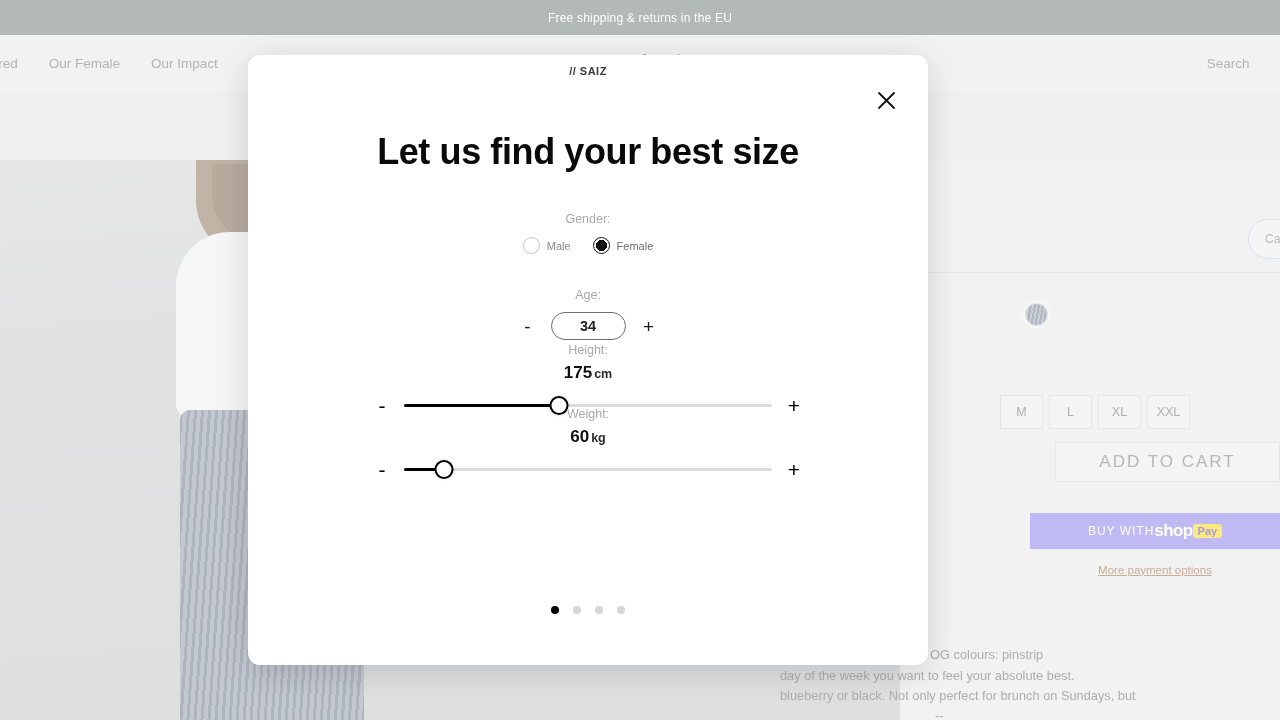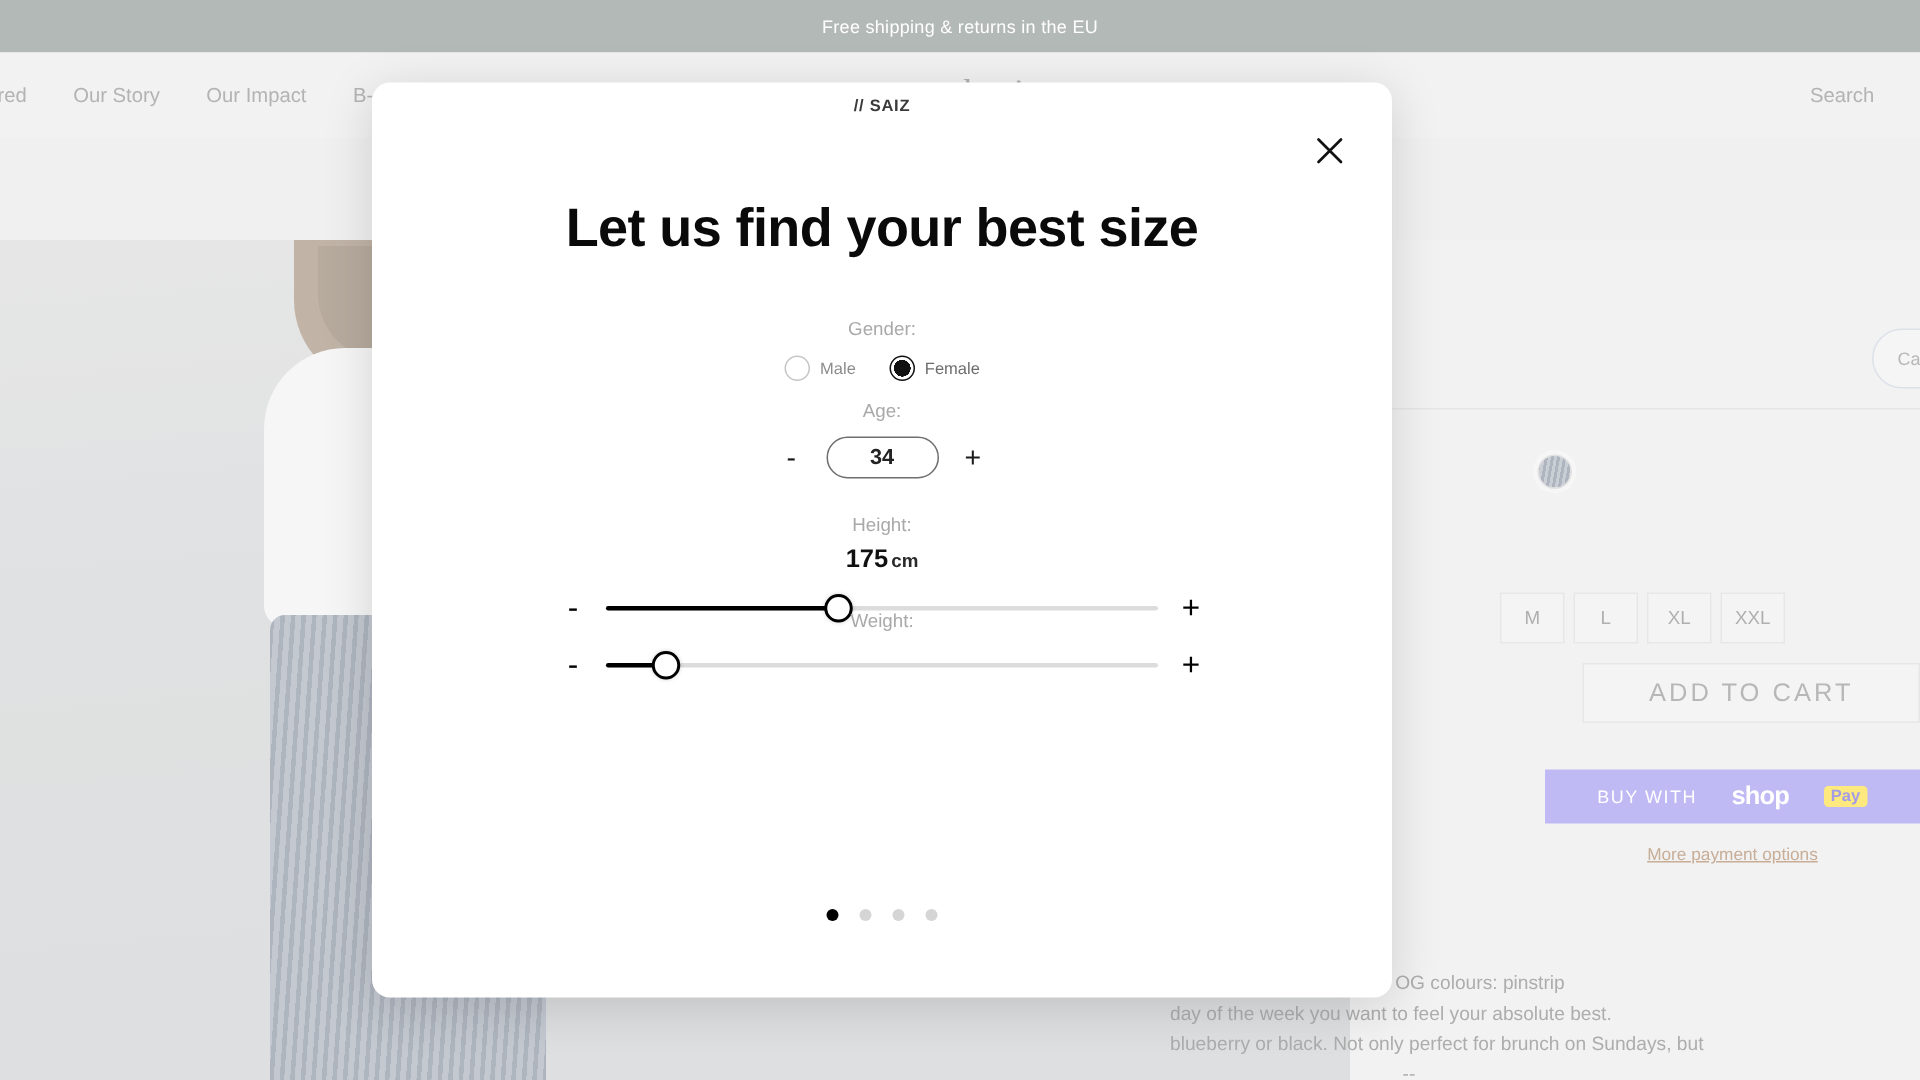--- a/index.html
+++ b/index.html
@@ -219,21 +219,21 @@
     color: #999999;
   }
   .pdp-shoppay {
     position: absolute;
     top: 353px; left: 130px;
     width: 250px; height: 36px;
     background: #a49bef;
     display: flex;
     align-items: center;
     justify-content: center;
-    gap: 23px;
+    gap: 0;
   }
   .shoppay-pre {
     font-size: 12px;
     color: #ffffff;
     letter-spacing: 1px;
   }
   .shoppay-word {
     font-size: 17px;
     font-weight: bold;
     color: #ffffff;
@@ -349,21 +349,21 @@
   }
   .radio-opt.selected .radio-circle {
     border-color: #111111;
     background:
       radial-gradient(circle, #111111 0 52%, #ffffff 53% 100%);
   }
   .radio-label { font-size: 11px; color: #8c8c8c; }
   .radio-opt.selected .radio-label { color: #6d6d6d; }
 
   
-  .age-block { position: absolute; top: 212px; left: 0; right: 0; }
+  .age-block { position: absolute; top: 233px; left: 0; right: 0; }
   .age-row {
     margin-top: 10px;
     display: flex;
     justify-content: center;
     align-items: center;
     gap: 14px;
   }
   .step-btn {
     font-size: 19px;
     color: #1a1a1a;
@@ -488,21 +488,21 @@
 
   <div class="store">
 
     <div class="promo-bar">
       <span class="promo-bar-text">Free shipping &amp; returns in the EU</span>
     </div>
 
     <div class="nav">
       <div class="nav-left">
         <span class="nav-link">eatured</span>
-        <span class="nav-link">Our Story</span>
+        <span class="nav-link">Our Female</span>
         <span class="nav-link">Our Impact</span>
         <span class="nav-link">B-saeng</span>
       </div>
       <div class="nav-logo">noon brain</div>
       <div class="nav-right">
         <span class="nav-link">Search</span>
         <span class="nav-link">Log</span>
       </div>
     </div>
 
@@ -603,20 +603,23 @@
           <div class="slider-rail"></div>
           <div class="slider-fill" id="height-fill" style="width: 42%;"></div>
           <div class="slider-thumb" id="height-thumb" style="left: 42%;"></div>
         </div>
         <span class="slider-plus">+</span>
       </div>
     </div>
 
     <div class="metric-block" id="weight-block" style="top:352px;">
       <div class="field-label">Weight:</div>
+      <div class="metric-value">
+        <span>60</span><span class="unit">kg</span>
+      </div>
       <div class="slider-row">
         <span class="slider-minus">-</span>
         <div class="slider-track">
           <div class="slider-rail"></div>
           <div class="slider-fill" id="weight-fill" style="width: 11%;"></div>
           <div class="slider-thumb" id="weight-thumb" style="left: 11%;"></div>
         </div>
         <span class="slider-plus">+</span>
       </div>
     </div>

